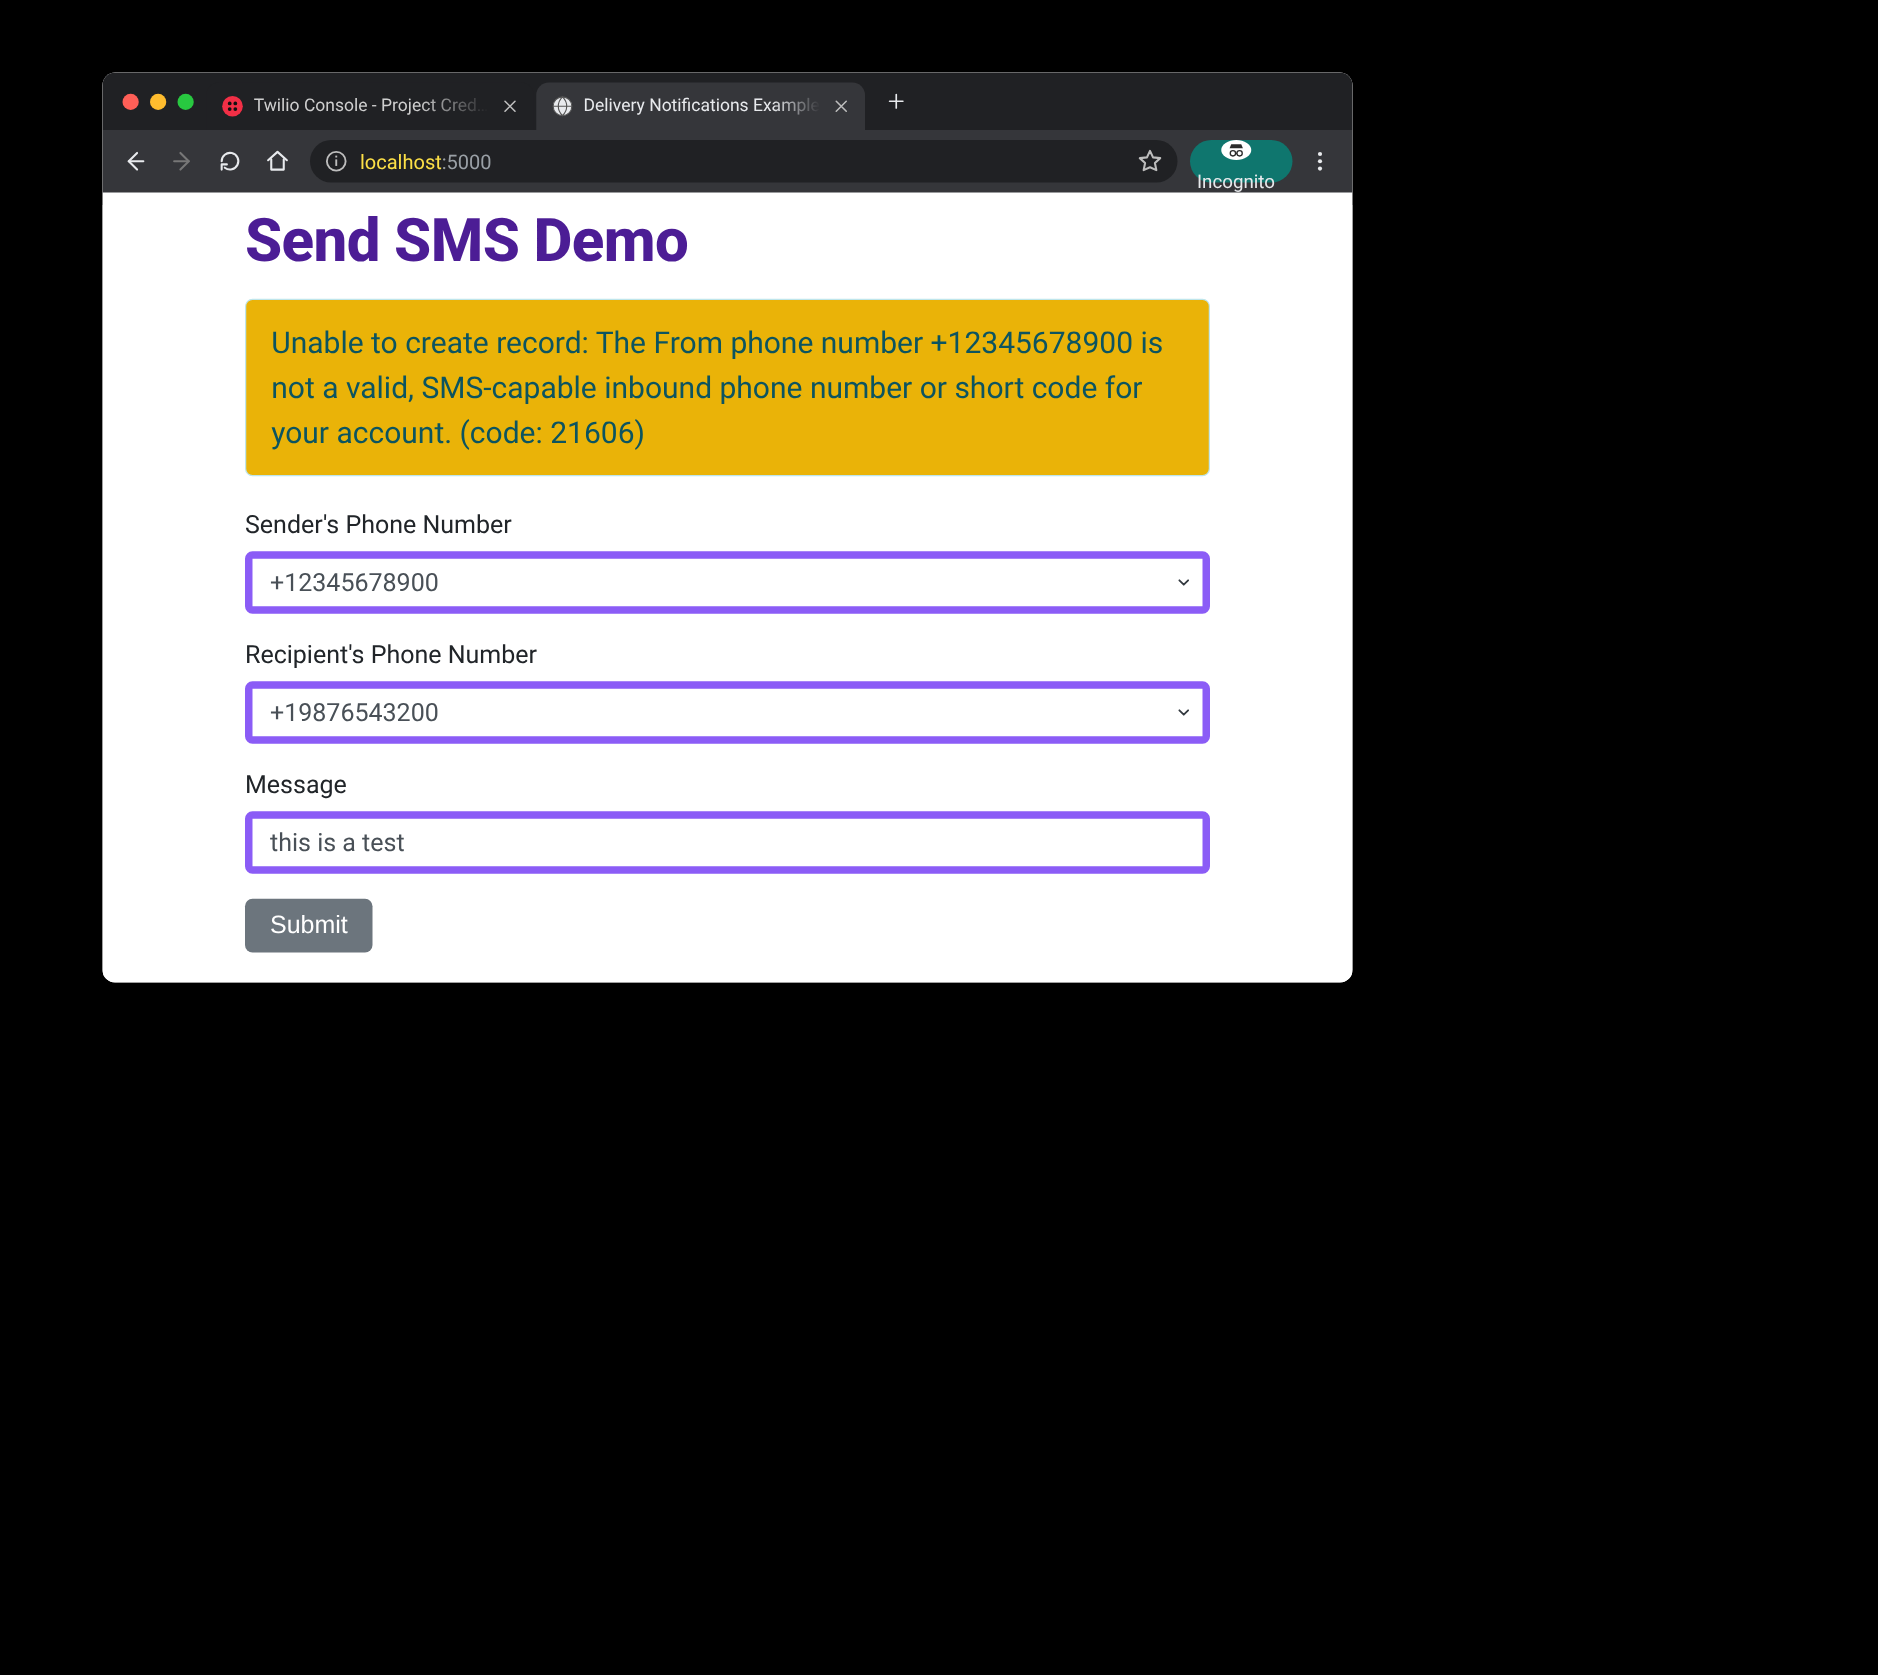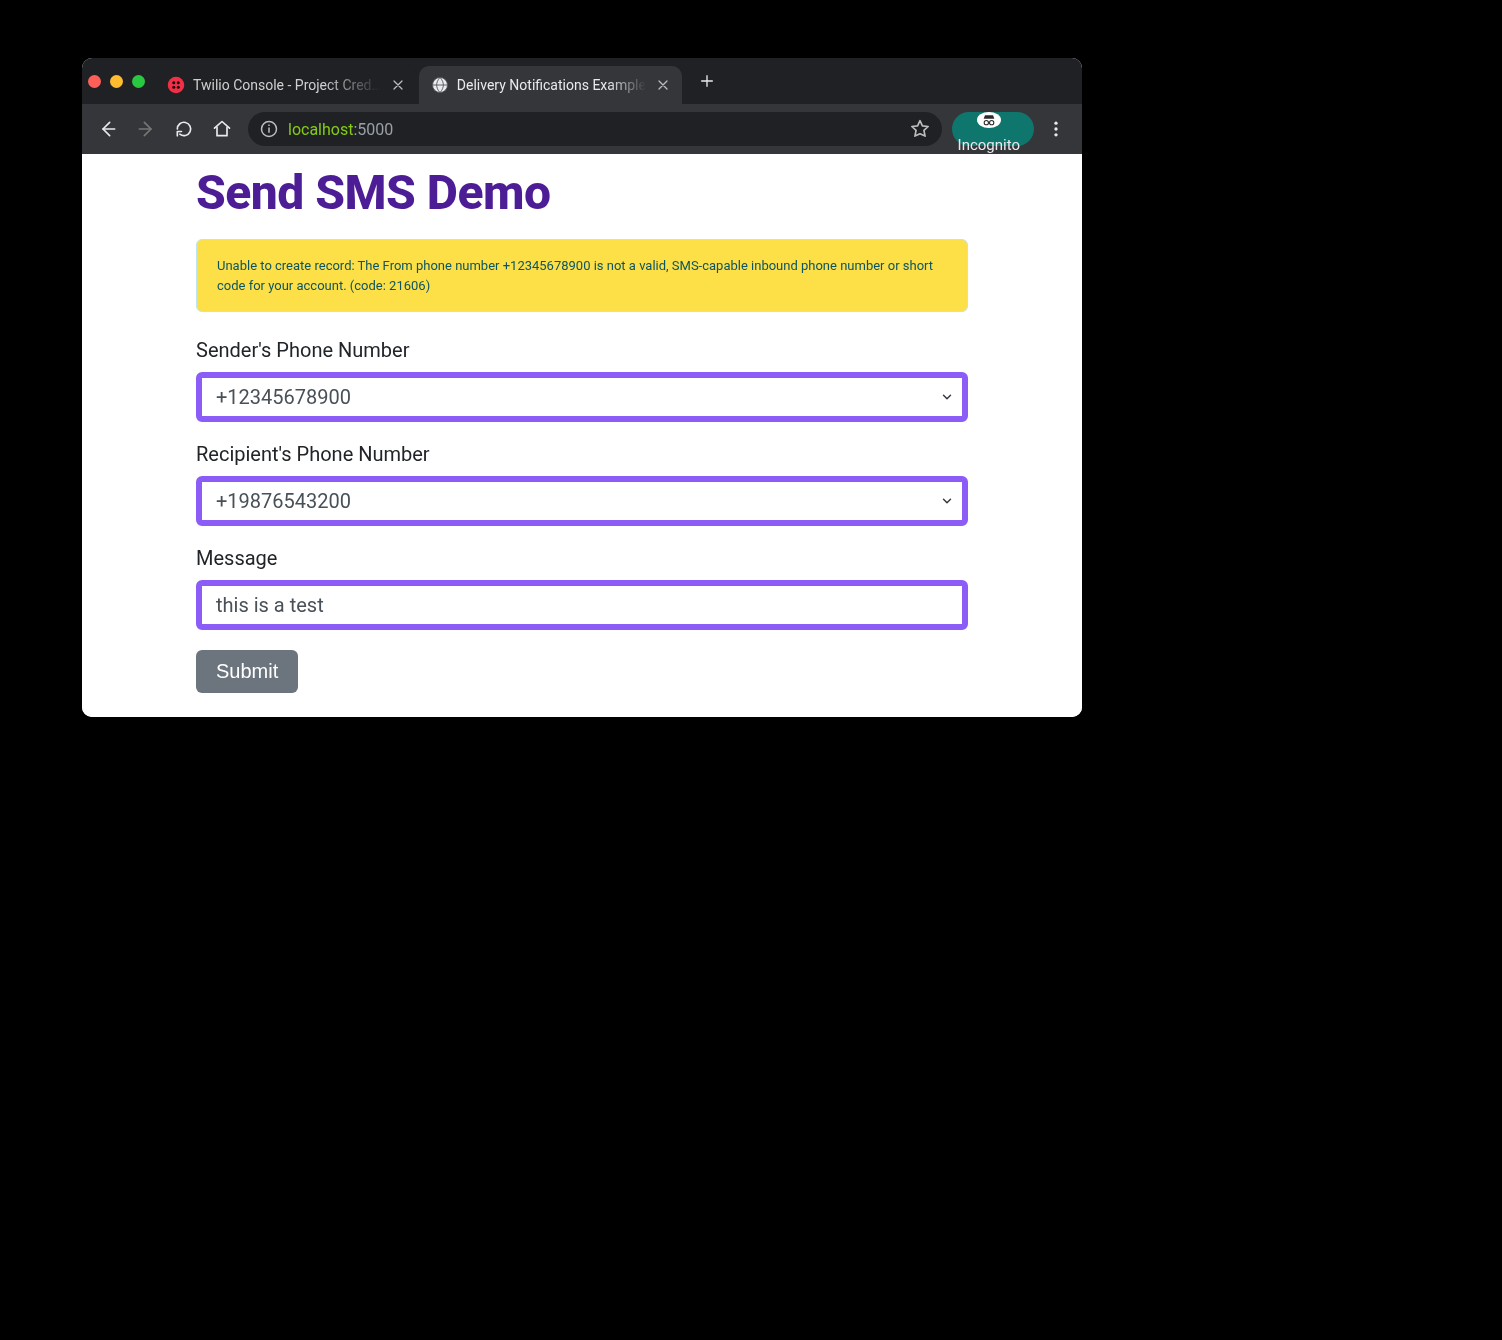--- a/index.html
+++ b/index.html
@@ -19,20 +19,21 @@
       border-radius: 10px;
       overflow: hidden;
       box-shadow: 0 20px 60px rgba(0,0,0,0.6);
     }
     
     .tab-strip {
       background: #202124;
       height: 46px;
       display: flex;
       align-items: flex-end;
+      padding-left: 10px;
       position: relative;
     }
     .window-controls {
       display: flex;
       gap: 9px;
       align-items: center;
       padding: 0 10px 0 6px;
       height: 100%;
     }
     .wc-dot {
@@ -113,21 +114,21 @@
       border-radius: 17px;
       display: flex;
       align-items: center;
       padding: 0 12px;
       gap: 10px;
       color: #e8eaed;
       font-size: 16px;
       margin: 0 4px;
     }
     .omnibox .sec-icon { color: #bdbdbd; flex:0 0 18px; }
-    .omnibox .url-host { color: #84cc16; }
+    .omnibox .url-host { color: #fde047; }
     .omnibox .url-port { color: #9aa0a6; }
     .omnibox .star { margin-left: auto; color: #bdbdbd; flex:0 0 20px; }
 
     .incognito-pill {
       height: 34px;
       background: #0f766e;
       border-radius: 17px;
       display: flex;
       align-items: center;
       padding: 0 14px 0 6px;
@@ -155,26 +156,26 @@
     }
     h1.page-title {
       font-size: 48px;
       font-weight: 800;
       letter-spacing: -0.5px;
       margin: 10px 0 18px;
       color: #4c1d95;
       font-family: -apple-system, BlinkMacSystemFont, "Segoe UI", Roboto, "Helvetica Neue", Arial, sans-serif;
     }
     .alert {
-      background: #fde047;
+      background: #eab308;
       color: #0c5460;
       border: 1px solid #bee5eb;
       border-radius: 6px;
       padding: 16px 20px;
-      font-size: 13px;
+      font-size: 24px;
       line-height: 1.5;
       margin-bottom: 26px;
     }
     .form-group { margin-bottom: 20px; }
     .form-label {
       font-size: 20px;
       color: #212529;
       display: block;
       margin-bottom: 10px;
     }

